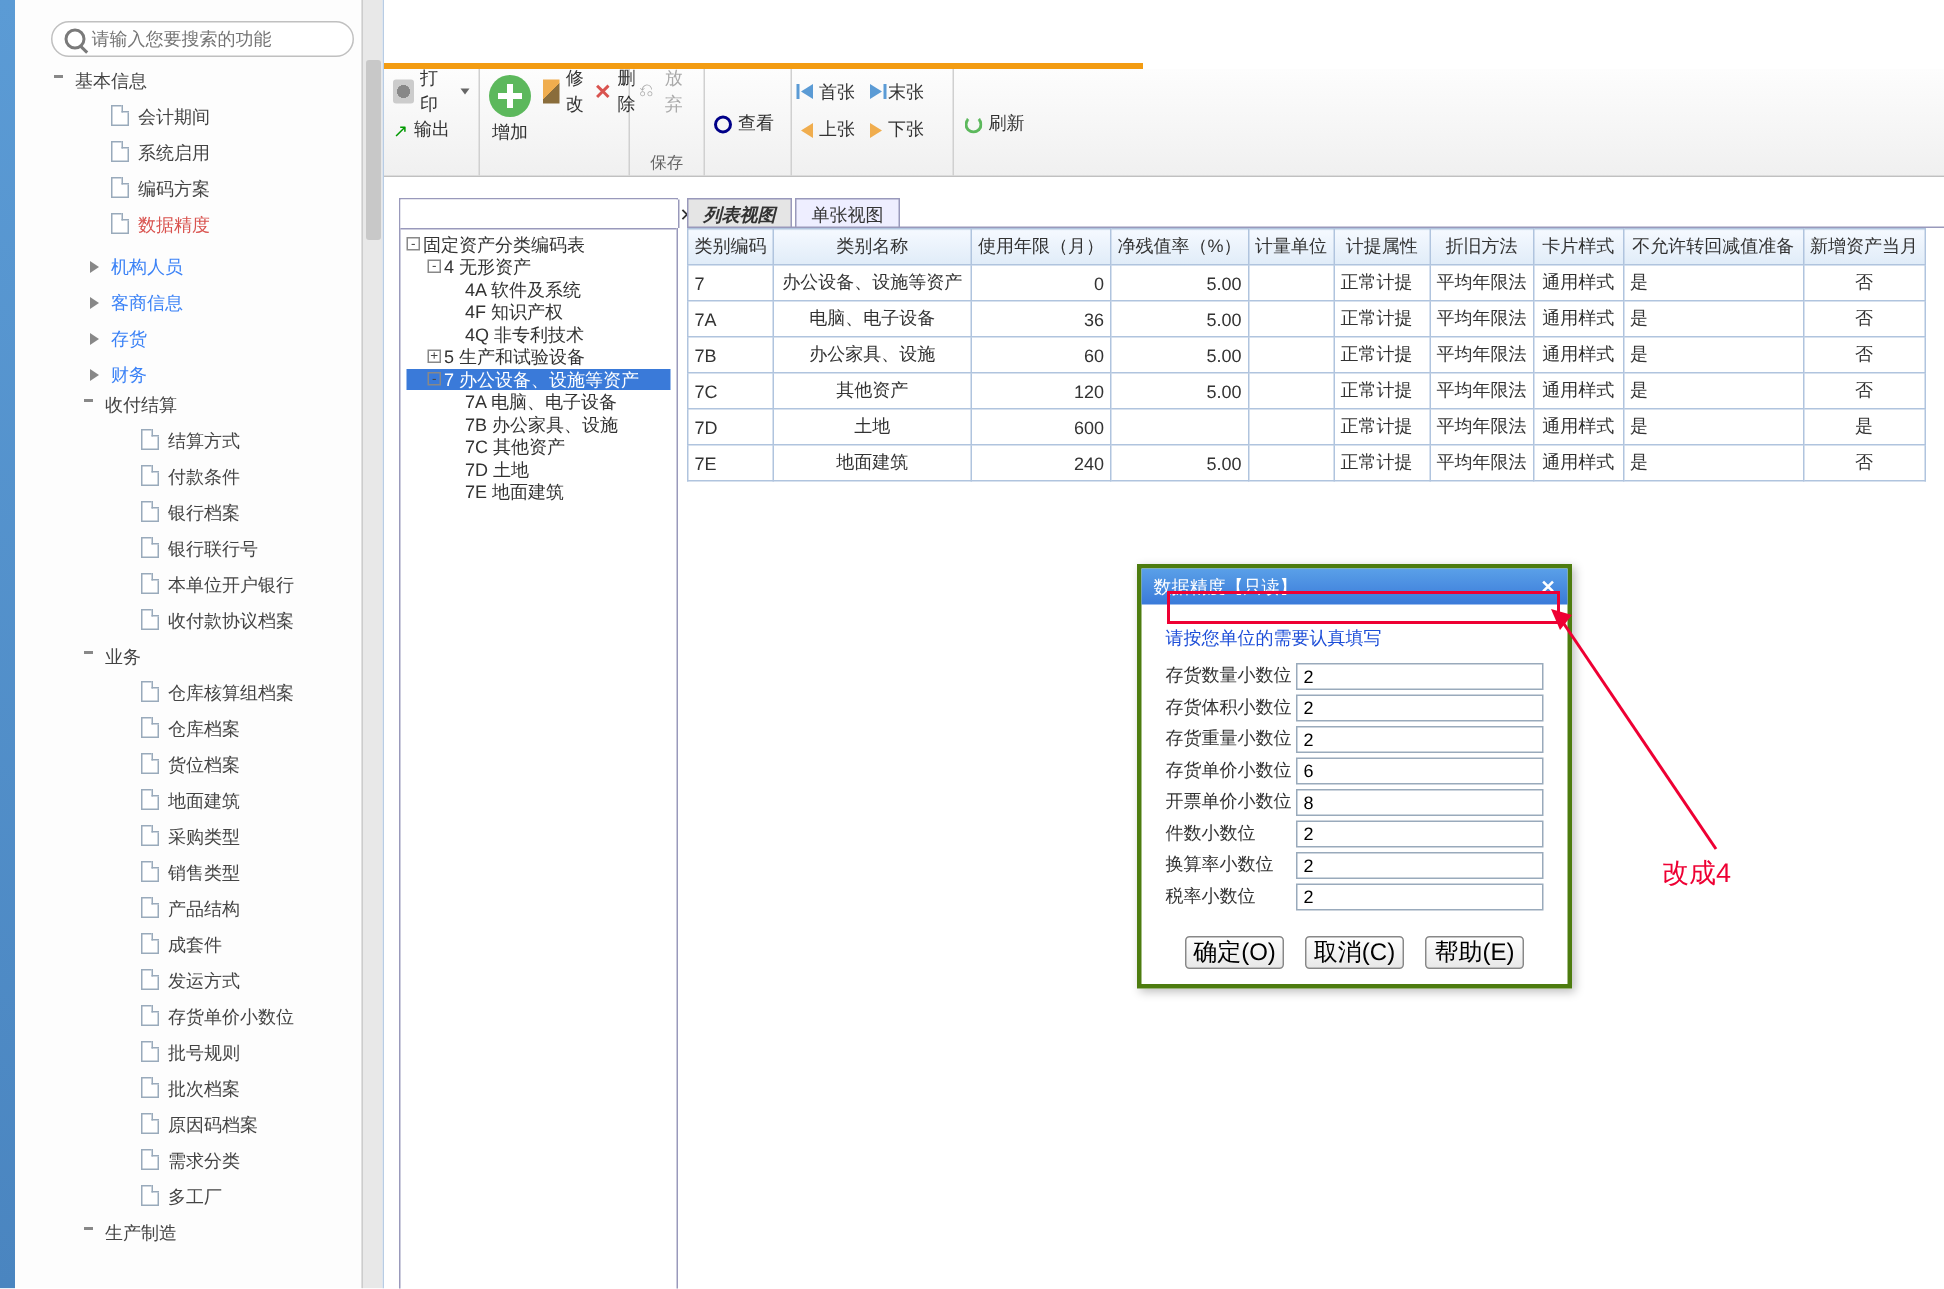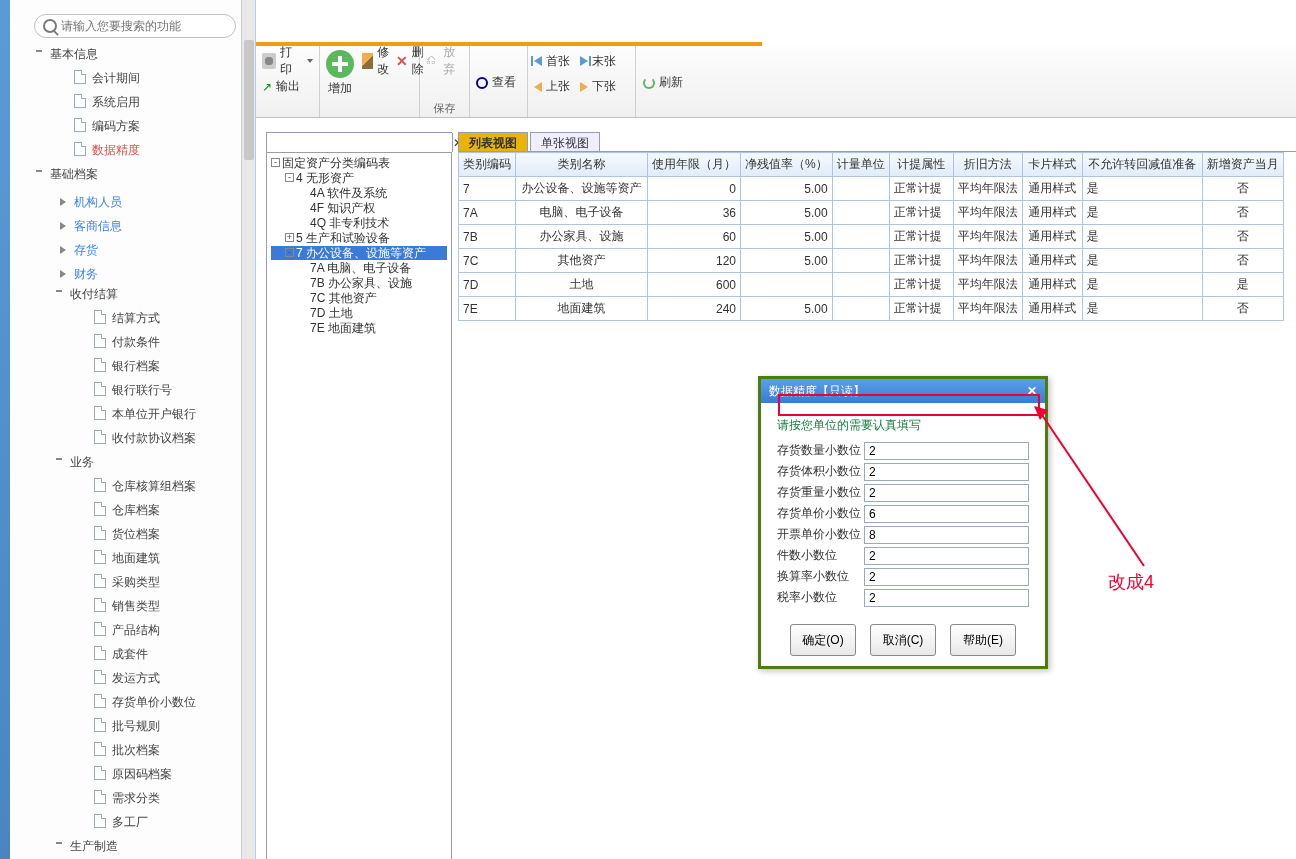--- a/index.html
+++ b/index.html
@@ -67,21 +67,21 @@
 .tree-body { padding: 2px 4px; }
 .tree-node { display: flex; height: 14px; line-height: 14px; font-size: 12px; white-space: nowrap; cursor: pointer; margin: 1px 0; }
 .tree-node .sq { width: 9px; height: 9px; border: 1px solid #888; margin-right: 2px; margin-top: 2px; text-align: center; line-height: 7px; font-size: 9px; color: #444; }
 .tree-node.sel { background: #3a7ad9; color: #fff; }
 .tn-l1 { padding-left: 0; }
 .tn-l2 { padding-left: 14px; }
 .tn-l3 { padding-left: 28px; }
 
 .tabs-hdr { position: absolute; left: 202px; top: 14px; height: 20px; display: flex; }
 .tab { padding: 0 10px; height: 20px; line-height: 20px; border: 1px solid #99b; border-bottom: none; background: #eef; margin-right: 2px; cursor: pointer; }
-.tab.active { background: #eab308; font-weight: bold; }
+.tab.active { background: #e5e5e5; font-weight: bold; font-style: italic; }
 .tabs-line { position: absolute; left: 202px; top: 33px; right: 0; border-top: 1px solid #99b; }
 
 .grid { position: absolute; left: 202px; top: 34px; right: 0; border-collapse: collapse; }
 .grid th, .grid td { border: 1px solid #b0c4de; height: 24px; padding: 0 4px; font-size: 12px; white-space: nowrap; text-align: left; }
 .grid th { background: linear-gradient(#f5f9ff,#e0ecf8); text-align: center; font-weight: normal; }
 .grid td.num { text-align: right; }
 .grid td.ctr { text-align: center; overflow: hidden; }
 .col-code { width: 56px; }
 .col-name { width: 132px; }
 .col-months { width: 84px; }
@@ -91,26 +91,26 @@
 .col-dep { width: 64px; }
 .col-card { width: 60px; }
 .col-dis { width: 120px; }
 .col-new { width: 74px; }
 
 
 .dialog { position: absolute; left: 758px; top: 330px; width: 290px; border: 3px solid #4d7c0f; background: #fff; box-shadow: 2px 2px 6px rgba(0,0,0,0.25); margin-top: 46px; }
 .dlg-title { height: 24px; background: linear-gradient(#5aa0e8,#3a7ad9); color: #fff; display: flex; align-items: center; justify-content: space-between; padding: 0 8px; font-size: 12px; }
 .dlg-close { cursor: pointer; font-weight: bold; }
 .dlg-body { padding: 14px 16px 10px 16px; }
-.dlg-hint { margin-bottom: 6px; color: #15803d; }
+.dlg-hint { margin-bottom: 6px; color: #1d4ed8; }
 .dlg-row { display: flex; align-items: center; height: 21px; margin: 0; }
 .dlg-row label { width: 100px; }
 .dlg-row input { flex: 1; height: 18px; border: 1px solid #9ab; padding: 0 4px; font-size: 12px; }
 .dlg-btns { display: flex; justify-content: center; gap: 14px; margin-top: 16px; }
-.dlg-btns button { width: 66px; height: 32px; border: 1px solid #888; background: linear-gradient(#fff,#e8e8e8); border-radius: 3px; cursor: pointer; font-size: 12px; }
+.dlg-btns button { width: 66px; height: 22px; border: 1px solid #888; background: linear-gradient(#fff,#e8e8e8); border-radius: 3px; cursor: pointer; font-size: 16px; }
 
 
 .annot-box { position: absolute; border: 2px solid #e03; pointer-events: none; }
 .annot-arrow { position: absolute; pointer-events: none; }
 .annot-text { position: absolute; color: #e03; font-size: 18px; pointer-events: none; }
 </style>
 </head>
 <body>
 
 <div class="left">
@@ -135,24 +135,20 @@
       </div>
     <div class="nav-leaf">
         <span class="doc-icon"></span>
         <span>编码方案</span>
       </div>
     <div class="nav-leaf sel">
         <span class="doc-icon"></span>
         <span>数据精度</span>
       </div>
 
-    <div class="nav-group">
-        <span class="exp"></span>
-        <span>基础档案</span>
-      </div>
     <div class="nav-sub">
         <span class="caret"></span>
         <span>机构人员</span>
       </div>
     <div class="nav-sub">
         <span class="caret"></span>
         <span>客商信息</span>
       </div>
     <div class="nav-sub">
         <span class="caret"></span>

